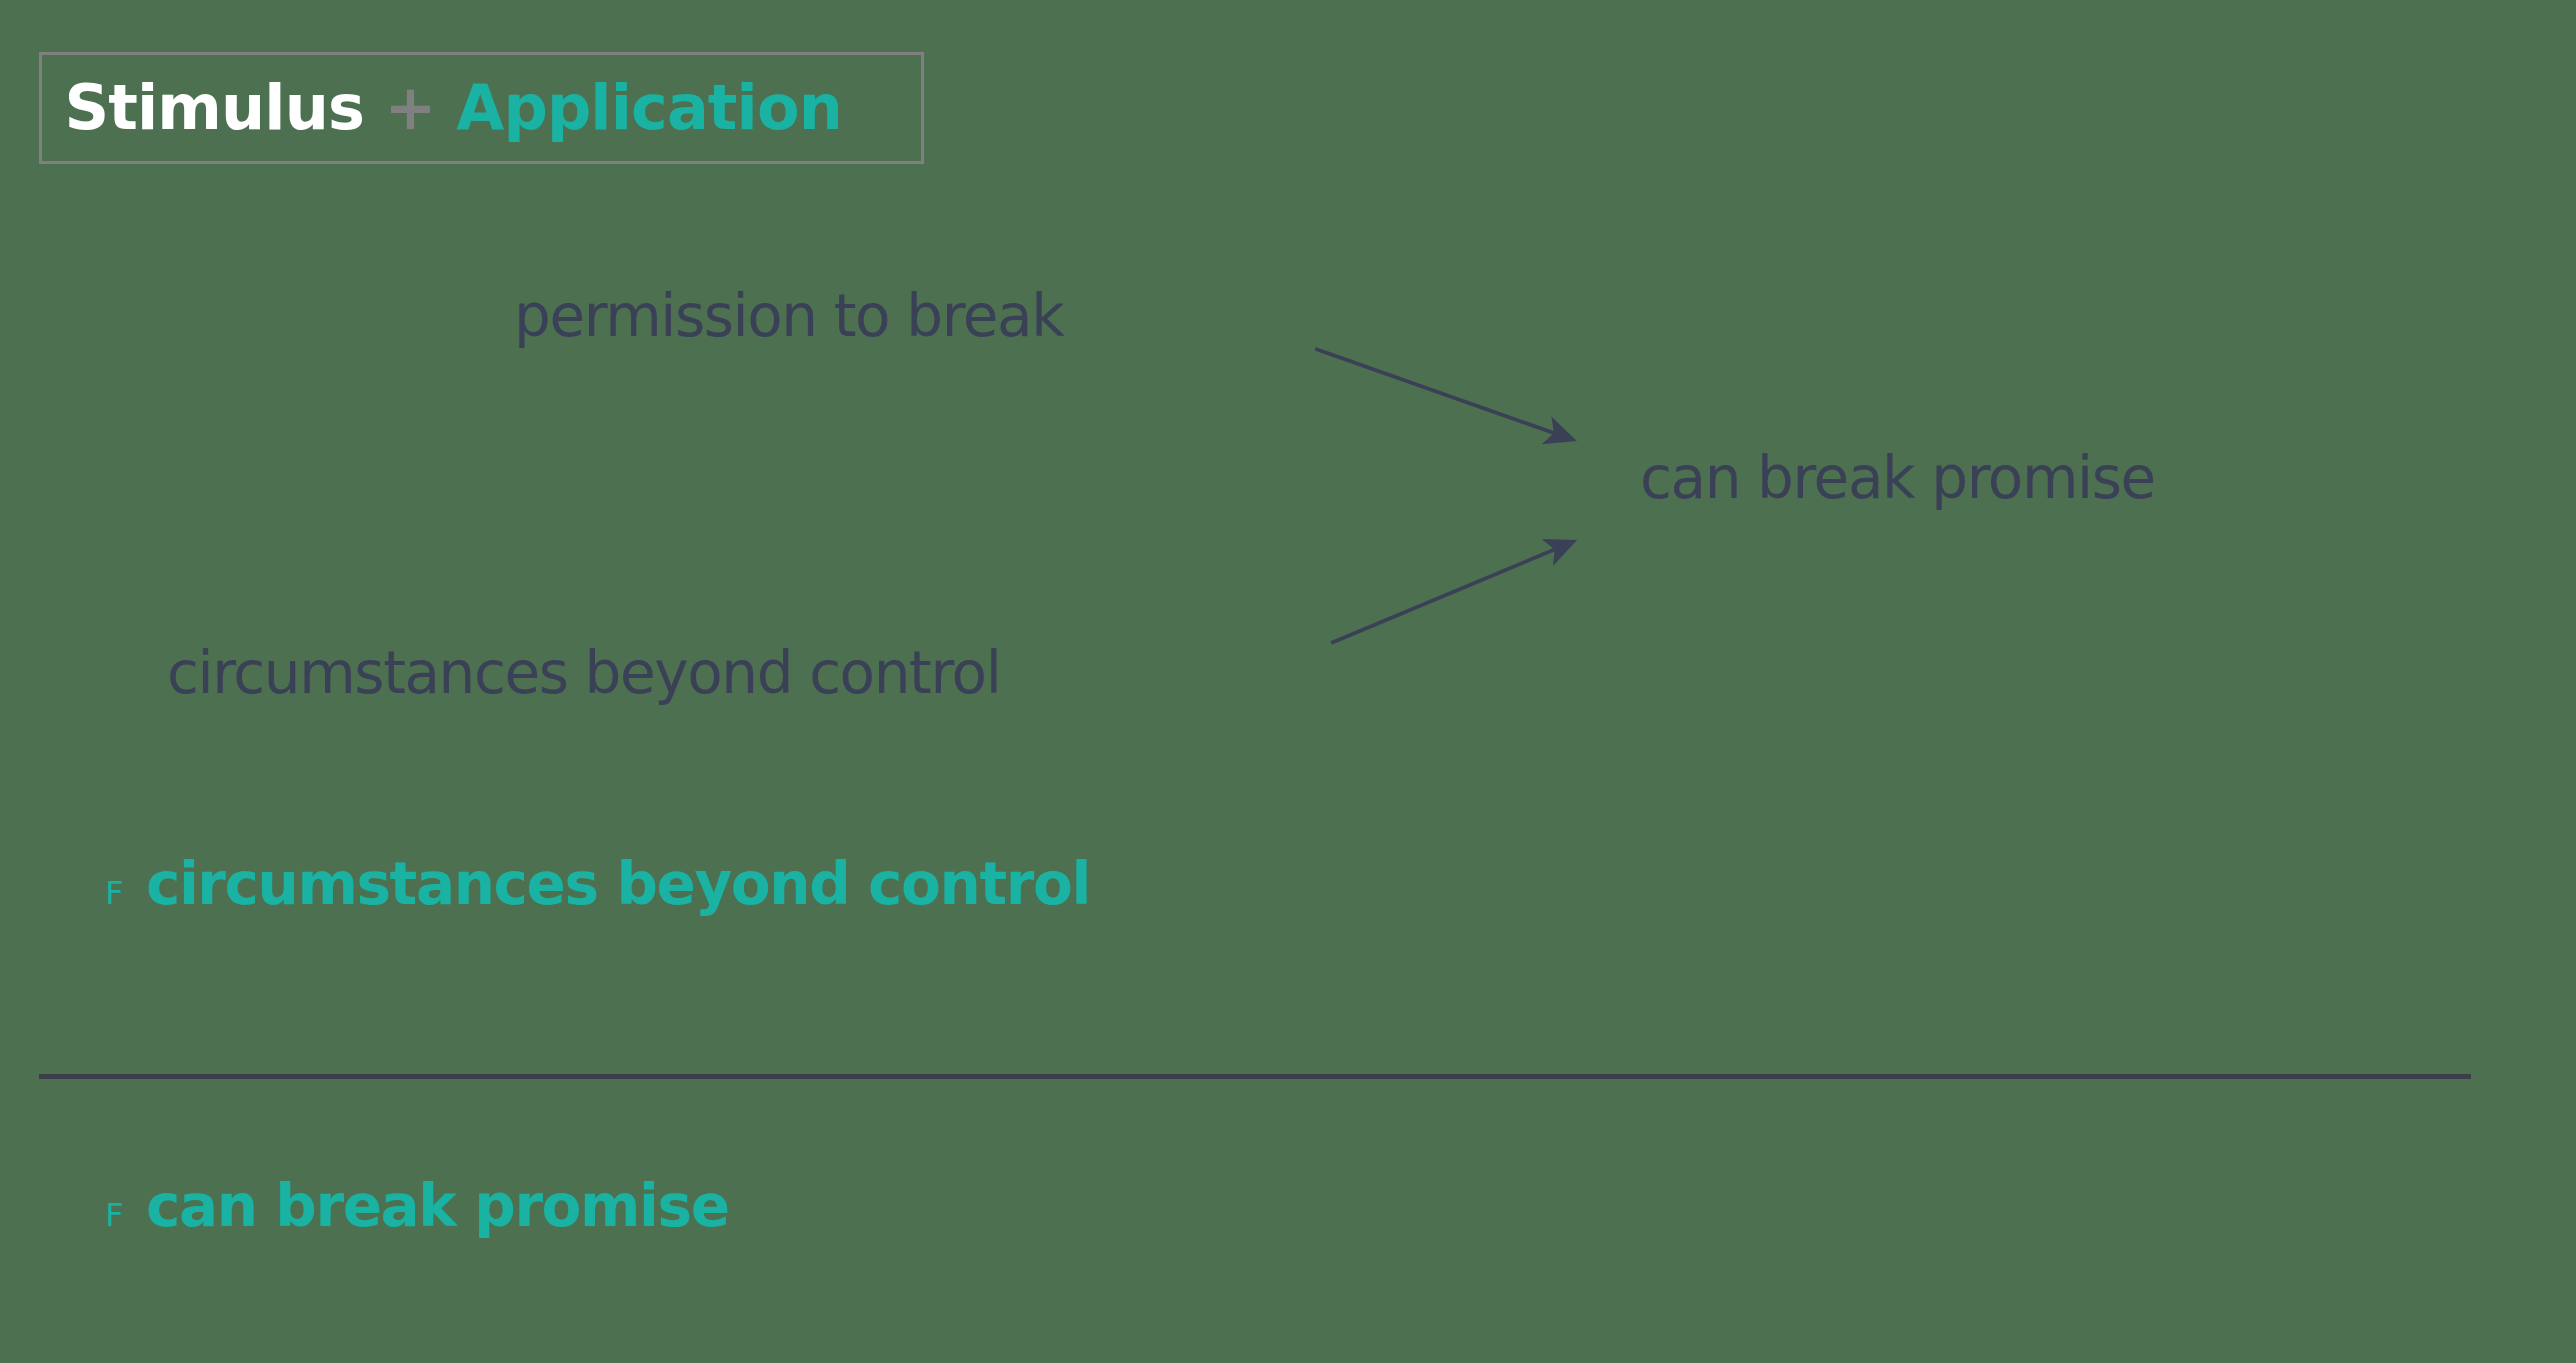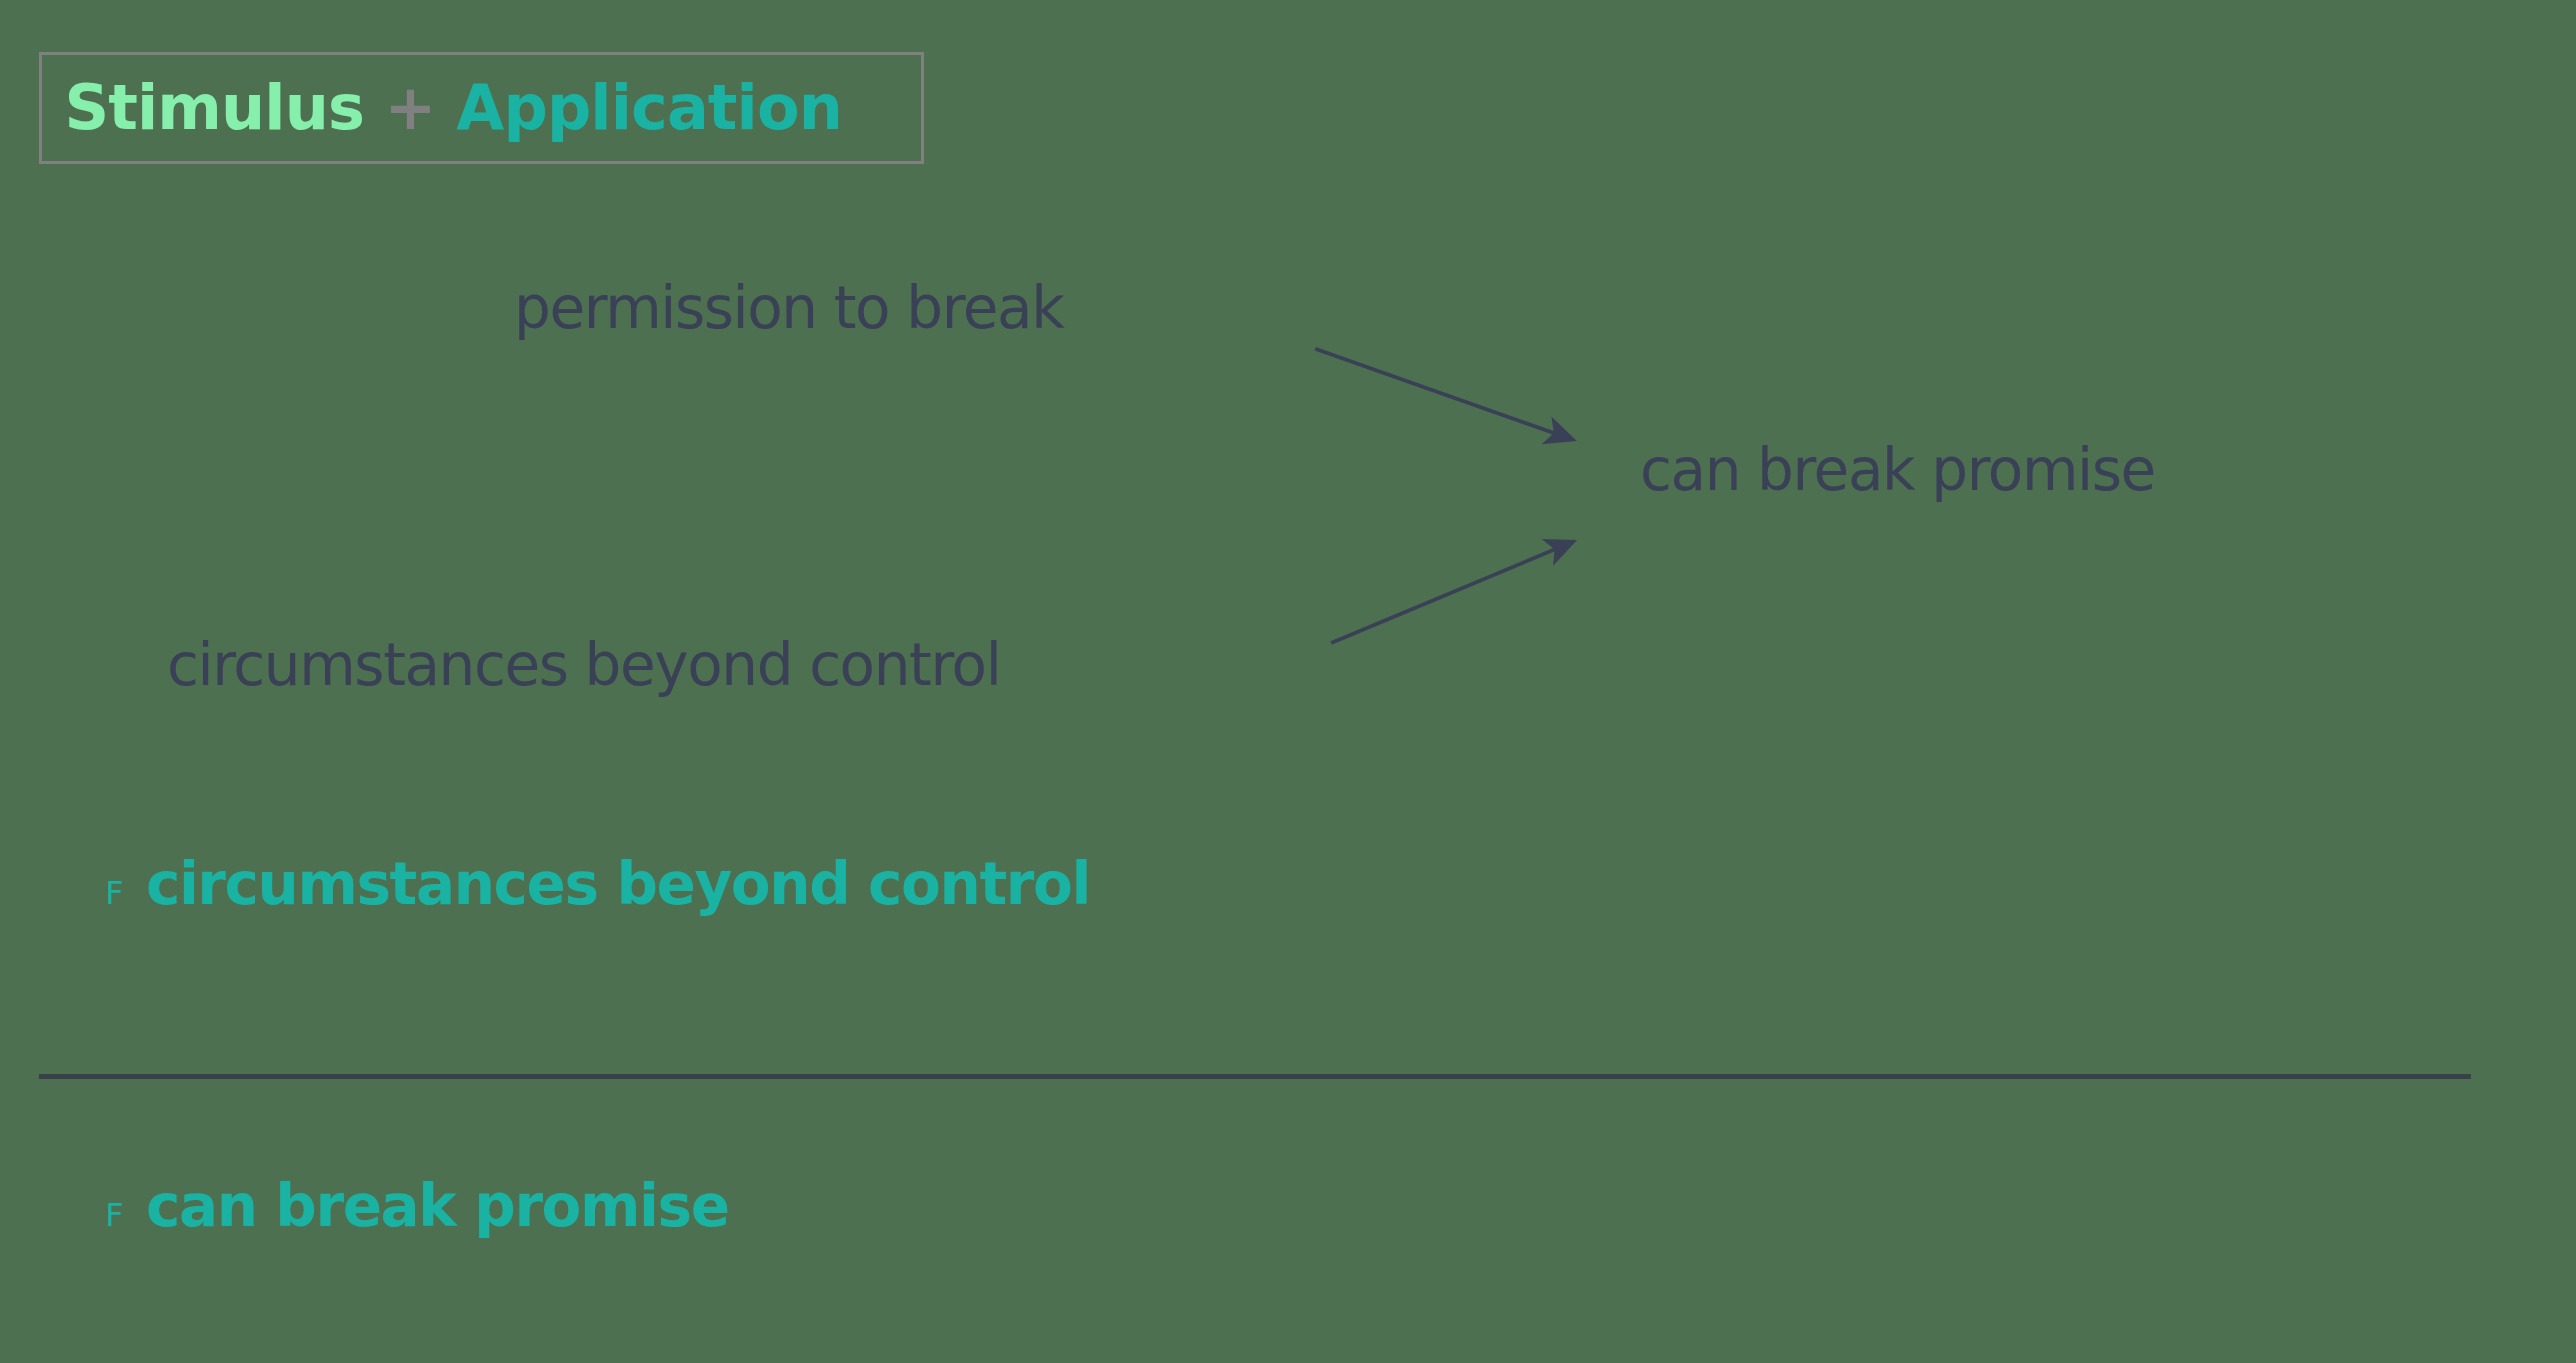--- a/index.html
+++ b/index.html
@@ -35,33 +35,33 @@
     padding-left: 22.5px;
   }
   .header-text {
     font-family: "DejaVu Sans", sans-serif;
     font-size: 62px;
     font-weight: 700;
     letter-spacing: -0.9px;
     white-space: nowrap;
     line-height: 1;
   }
-  .hdr-gray  { color: #86efac; }
+  .hdr-gray  { color: #ffffff; }
   .hdr-plus  { color: #808080; }
   .hdr-teal  { color: #1ab3a3; margin-top: 15px; }
 
   
   .label {
     position: absolute;
     white-space: nowrap;
     font-family: "DejaVu Sans", sans-serif;
     font-weight: 400;
     line-height: 1;
   }
-  .label-dark { color: #3a4157; }
+  .label-dark { color: #3a4157; margin-top: 8px; }
 
   #lbl-permission {
     left: 514px;
     top: 279px;
     font-size: 58px;
     letter-spacing: -1.4px;
   }
   #lbl-can-break-promise {
     left: 1640px;
     top: 441px;

